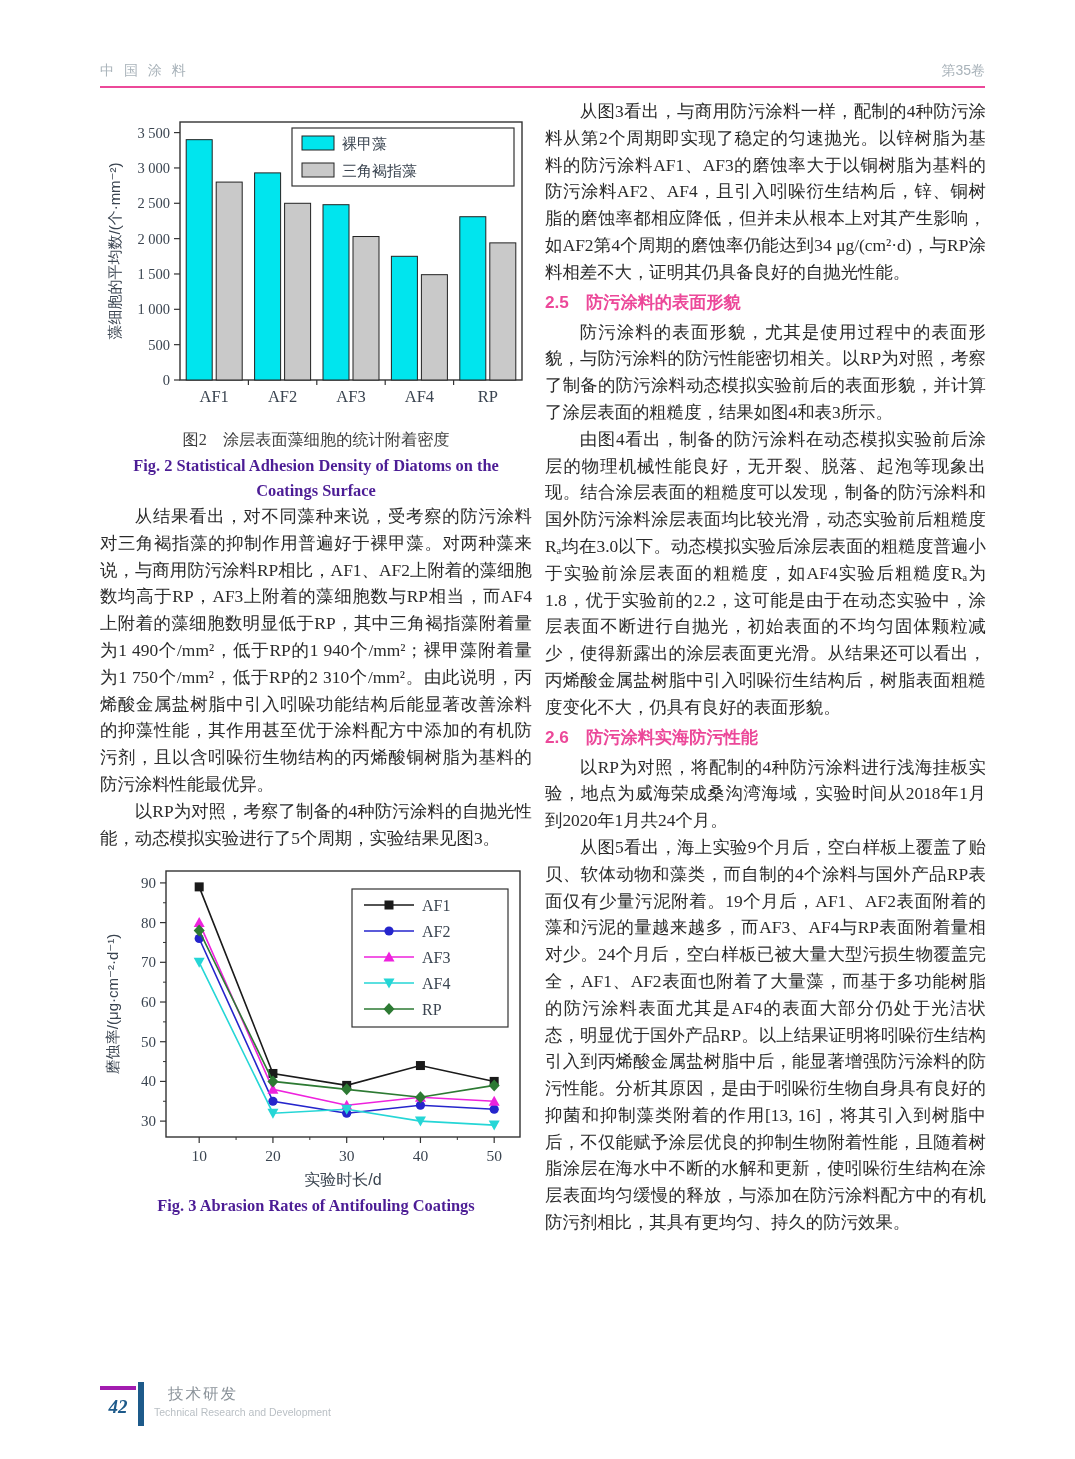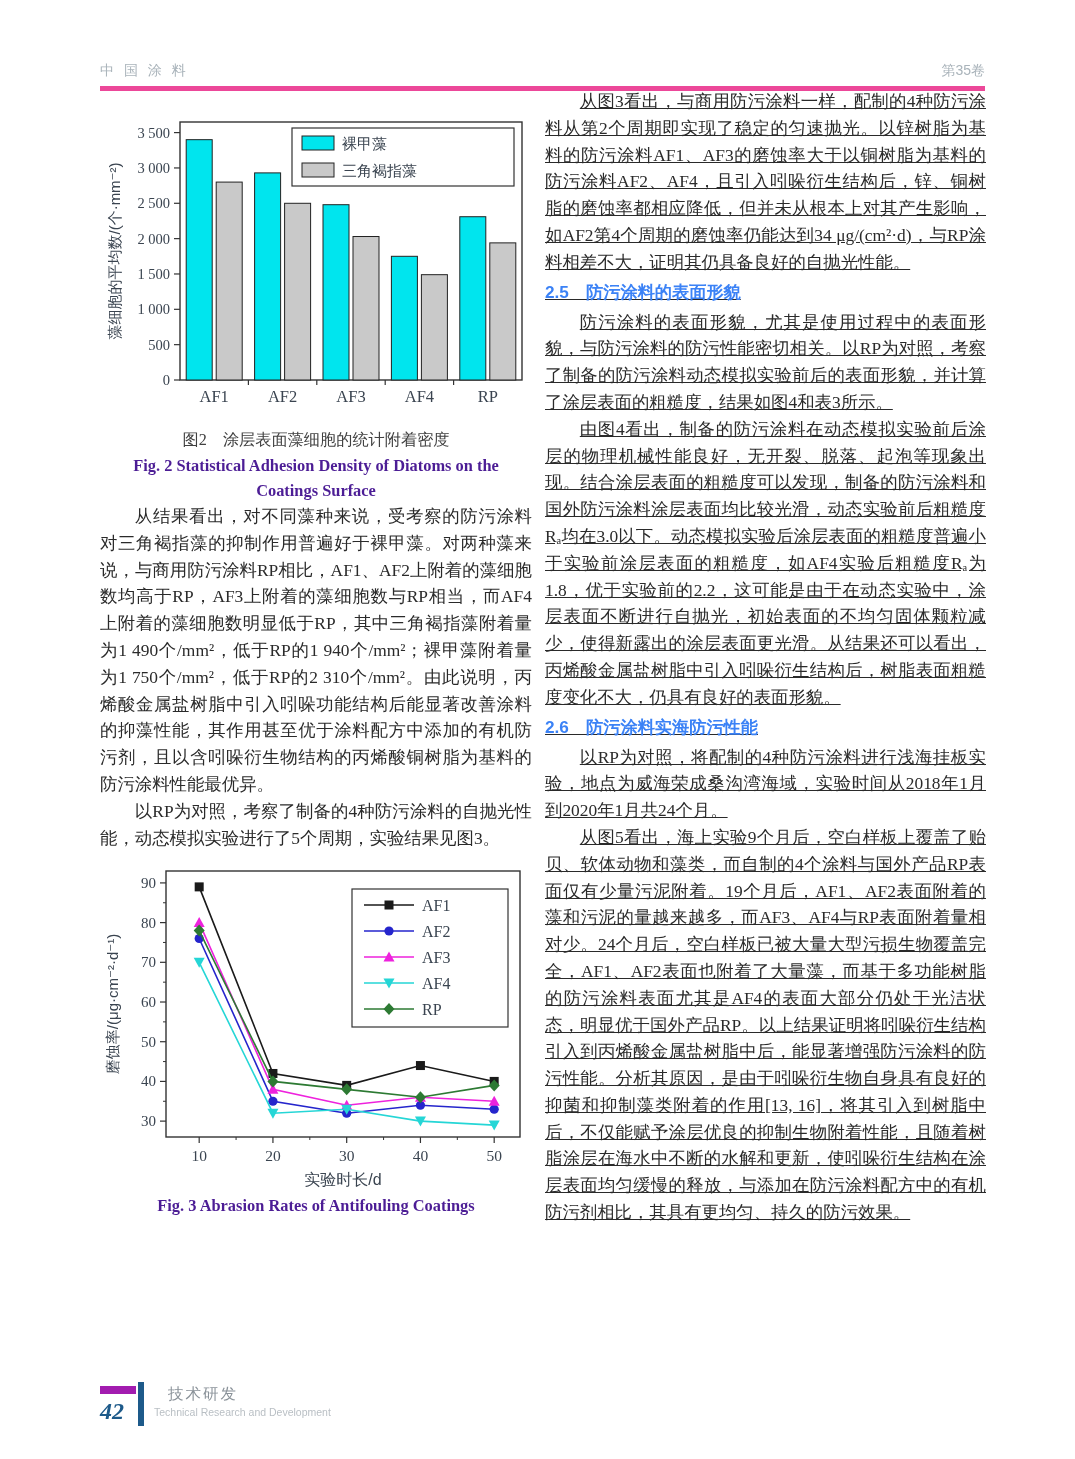--- a/index.html
+++ b/index.html
@@ -1,44 +1,44 @@
 <!DOCTYPE html>
 <html><head>
 <meta charset="utf-8">
 <style>
   html,body{margin:0;padding:0;background:#ffffff;}
   .page{position:relative;width:1075px;height:1459px;background:#fff;overflow:hidden;
         font-family:"Liberation Serif","DejaVu Serif",serif;color:#2a2a2a;}
   
   .hdr{position:absolute;left:100px;top:56px;width:885px;height:30px;
-       border-bottom:5px solid #ec4899;font-family:"Liberation Sans","DejaVu Sans",sans-serif;
+       border-bottom:2px solid #ec4899;font-family:"Liberation Sans","DejaVu Sans",sans-serif;
        color:#a9b3ba;font-size:14px;}
   .hdr .jn{position:absolute;left:0;bottom:6px;letter-spacing:3px;}
   .hdr .vol{position:absolute;right:0;bottom:6px;text-align:right;}
   
   .col{position:absolute;text-align:justify;font-size:17.4px;line-height:26.8px;}
   .col-left{left:100px;top:104px;width:432px;}
-  .col-right{left:545px;top:88px;width:441px;text-decoration:underline;}
+  .col-right{left:545px;top:98px;width:441px;}
   p.body{margin:0;text-indent:2em;}
   h3.sec{margin:3px 0 3px 0;font-family:"Liberation Sans","DejaVu Sans",sans-serif;
-         font-size:17.2px;font-weight:bold;color:#3b82f6;line-height:27px;}
+         font-size:17.2px;font-weight:bold;color:#ec4899;line-height:27px;}
   figure{margin:0;padding:0;}
   .cap-cn{text-align:center;font-size:16.2px;line-height:25px;color:#404040;margin-top:4px;}
   .cap-en{text-align:center;font-weight:bold;font-size:16.4px;line-height:25px;color:#4c1d95;
           font-family:"Liberation Serif","DejaVu Serif",serif;}
   .fig2-wrap{margin:6px 0 0 0;}
   .fig3-wrap{margin:10px 0 0 0;}
   .para-after-fig{margin-top:40px;}
   svg{display:block;}
   
   .ftr{position:absolute;left:100px;top:1382px;width:500px;height:50px;
        font-family:"Liberation Sans","DejaVu Sans",sans-serif;}
   .ftr .pgnum{position:absolute;left:0;top:4px;width:36px;height:34px;
-              color:#1d5a8a;font-size:24px;font-weight:bold;font-style:italic;
-              border-top:8px solid #a21caf;line-height:34px;
+              color:#1d5a8a;font-size:19px;font-weight:bold;font-style:italic;
+              border-top:4px solid #a21caf;text-align:center;line-height:34px;
               font-family:"Liberation Serif","DejaVu Serif",serif;}
   .ftr .vbar{position:absolute;left:38px;top:0;width:6px;height:44px;background:#1d5a8a;}
   .ftr .sec-cn{position:absolute;left:68px;top:2px;font-size:15.5px;color:#8a9299;letter-spacing:2px;}
   .ftr .sec-en{position:absolute;left:54px;top:24px;font-size:10.5px;color:#b9bfc4;}
 </style>
 </head>
 <body>
 
 <div class="page">
 

